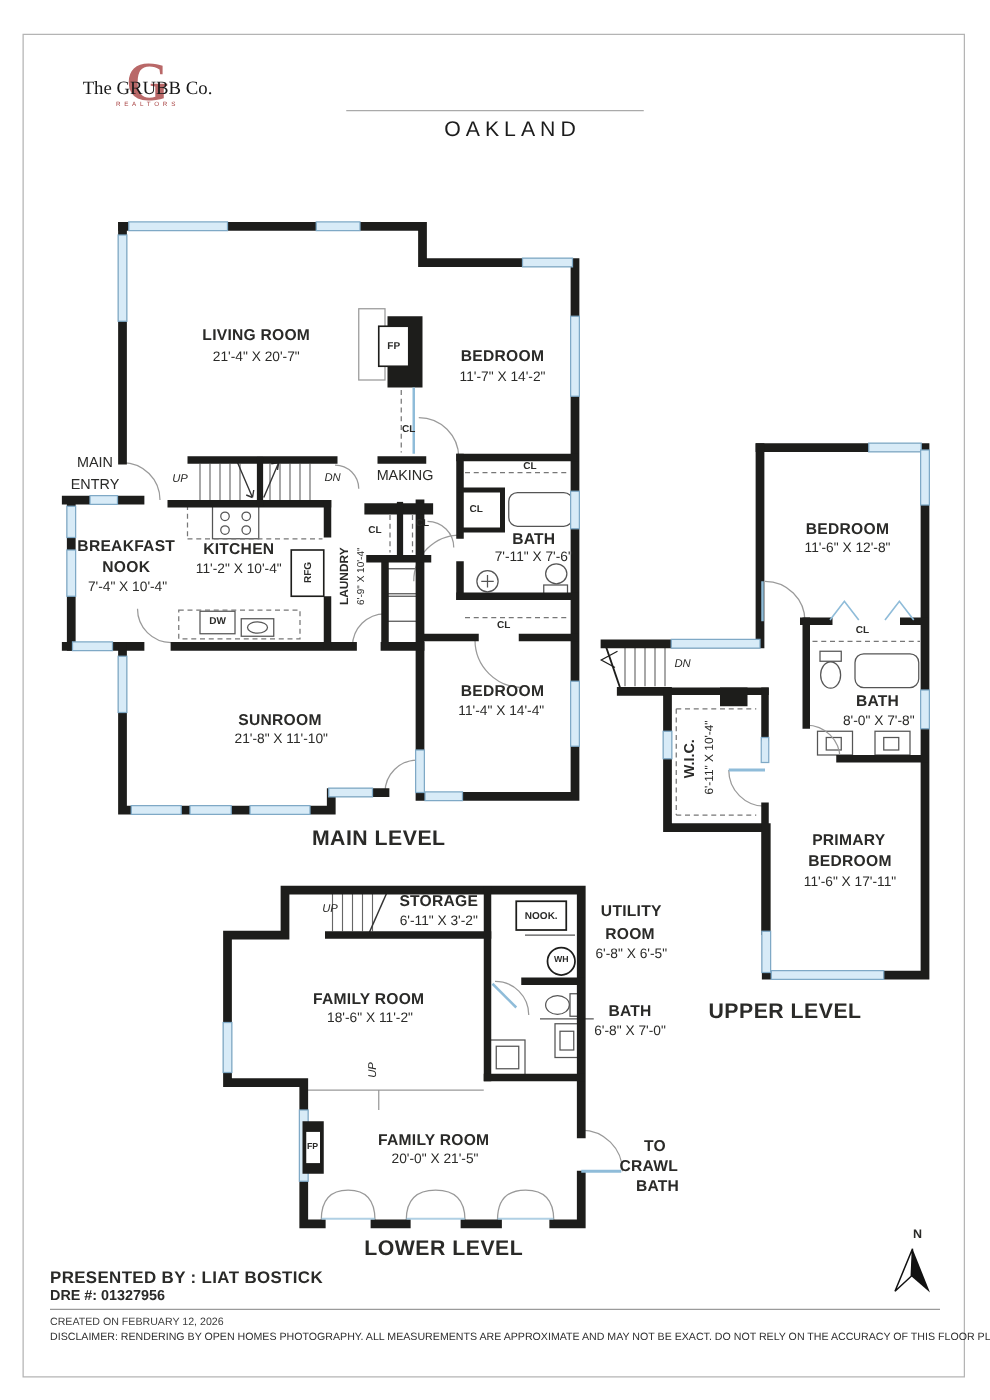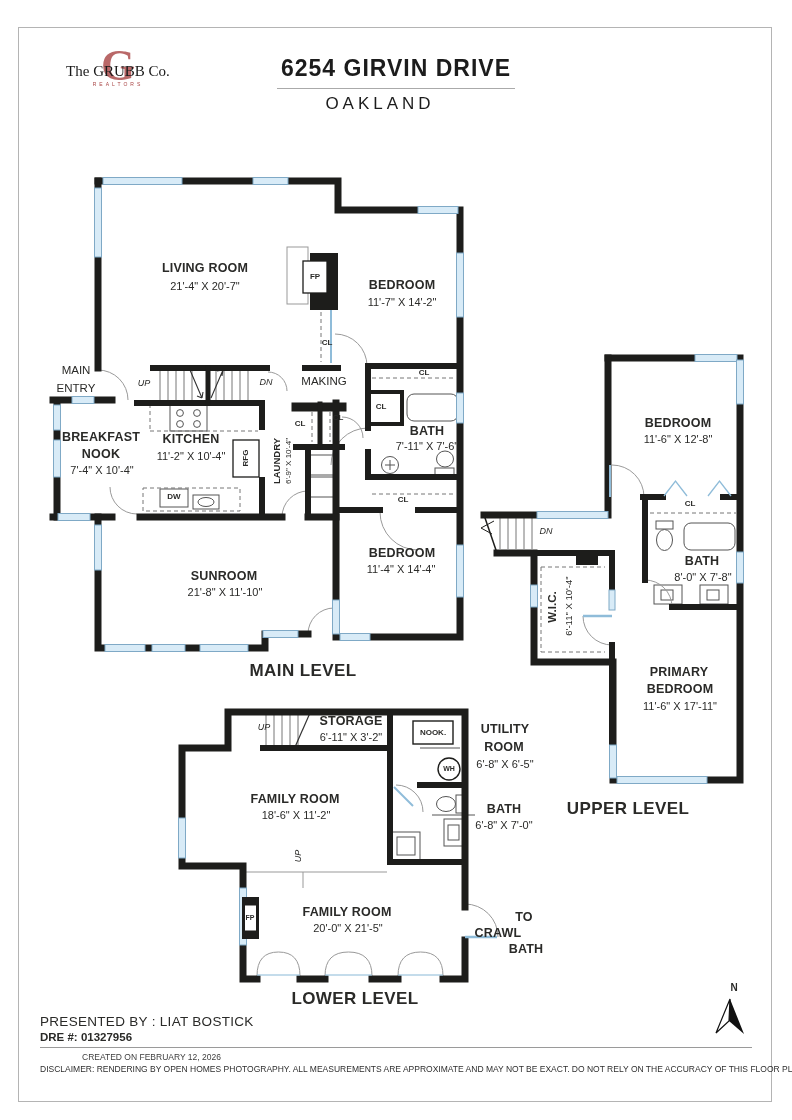--- a/index.html
+++ b/index.html
@@ -5,21 +5,21 @@
   html,body{margin:0;padding:0;background:#fff;}
   .page{position:relative;width:792px;height:1120px;background:#fff;overflow:hidden;
         font-family:"Liberation Sans", sans-serif;color:#2a2a28;}
   .page-border{position:absolute;left:18px;top:27px;width:752px;height:1073px;
         border:1px solid #b4b4b4;}
   
   .title{position:absolute;left:0;top:55px;width:792px;text-align:center;
         font-size:23px;font-weight:bold;letter-spacing:1px;color:#1c1c1c;}
   .title-rule{position:absolute;left:277px;top:88px;width:238px;height:1px;background:#aaa;}
   .subtitle{position:absolute;left:0;top:94px;width:760px;text-align:center;
-        font-size:17px;letter-spacing:4px;color:#1c1c1c;}
+        font-size:17px;letter-spacing:4px;color:#1c1c1c;padding-left:30px;}
   .logo{position:absolute;left:57px;top:46px;width:122px;height:48px;}
   .logo .g{position:absolute;left:50%;top:-2px;transform:translateX(-50%);
         font-family:"Liberation Serif",serif;font-size:44px;font-weight:bold;
         color:#a84343;opacity:.8;line-height:1;}
   .logo .nm{position:absolute;left:0;top:17px;width:100%;text-align:center;
         font-family:Liberation Serif, serif;font-size:15px;color:#191919;}
   .logo .rl{position:absolute;left:0;top:35px;width:100%;text-align:center;
         font-size:5px;letter-spacing:3px;color:#a84343;}
   
   .lbl{position:absolute;transform:translate(-50%,-50%);white-space:nowrap;line-height:1.15;}
@@ -31,40 +31,39 @@
   .stair{font-size:9px;font-style:italic;}
   .hall{font-size:11.5px;font-weight:normal;}
   .rot{transform:translate(-50%,-50%) rotate(-90deg);}
   .rotroom{font-size:9.5px;font-weight:bold;}
   .rotdims{font-size:8px;}
   .wicname{font-size:11.5px;font-weight:bold;}
   .wicdims{font-size:9.5px;}
   .north-n{font-size:10px;font-weight:bold;}
   
   .ft{position:absolute;left:40px;white-space:nowrap;}
-  .ft-presented{top:1014px;font-size:13.5px;font-weight:normal;letter-spacing:.3px;}
+  .ft-presented{top:1014px;font-size:13.5px;font-weight:bold;letter-spacing:.3px;}
   .ft-dre{top:1031px;font-size:11.5px;font-weight:bold;}
   .ft-rule{position:absolute;left:40px;top:1047px;width:712px;height:1px;background:#9a9a9a;}
-  .ft-created{top:1052px;font-size:8.5px;color:#3d3d3d;margin-left:42px;}
+  .ft-created{top:1052px;font-size:8.5px;color:#3d3d3d;}
   .ft-d1{top:1064px;font-size:8.5px;color:#2e2e2e;}
   .ft-d2{top:1078px;font-size:8.5px;color:#2e2e2e;}
   svg{position:absolute;left:0;top:0;}
 </style>
 </head>
 <body>
 
 <div class="page">
   <div class="page-border"></div>
 
   <div class="logo">
     <div class="g">G</div>
     <div class="nm">The GRUBB Co.</div>
     <div class="rl">REALTORS</div>
   </div>
-  <div class="title">6254 GIRVIN DRIVE</div>
   <div class="title-rule"></div>
   <div class="subtitle">OAKLAND</div>
 
   <svg width="792" height="1120" viewBox="0 0 792 1120">
 
     <g>
 
       <g fill="#fff" stroke="#555" stroke-width="1">
         <rect x="287" y="247" width="21" height="57" stroke="#999"></rect>
         <rect x="170" y="404" width="37" height="27"></rect>
@@ -330,21 +329,21 @@
   <div class="lbl xtiny" style="left:449px;top:769px">WH</div>
   <div class="lbl room" style="left:295px;top:799px">FAMILY ROOM</div>
   <div class="lbl dims" style="left:296px;top:815px">18'-6" X 11'-2"</div>
   <div class="lbl room" style="left:504px;top:809px">BATH</div>
   <div class="lbl dims" style="left:504px;top:825px">6'-8" X 7'-0"</div>
   <div class="lbl rot stair" style="left:298px;top:856px">UP</div>
   <div class="lbl xtiny" style="left:250px;top:918px">FP</div>
   <div class="lbl room" style="left:347px;top:912px">FAMILY ROOM</div>
   <div class="lbl dims" style="left:348px;top:928px">20'-0" X 21'-5"</div>
   <div class="lbl room" style="left:524px;top:917px">TO</div>
-  <div class="lbl room" style="left:498px;top:933px">CRAWL</div>
+  <div class="lbl room" style="left:519px;top:933px">CRAWL</div>
   <div class="lbl room" style="left:526px;top:949px">BATH</div>
   <div class="lbl level" style="left:355px;top:999px">LOWER LEVEL</div>
 
   <div class="lbl north-n" style="left:734px;top:988px">N</div>
 
   <div class="ft ft-presented">PRESENTED BY : LIAT BOSTICK</div>
   <div class="ft ft-dre">DRE #: 01327956</div>
   <div class="ft-rule"></div>
   <div class="ft ft-created">CREATED ON FEBRUARY 12, 2026</div>
   <div class="ft ft-d1">DISCLAIMER: RENDERING BY OPEN HOMES PHOTOGRAPHY. ALL MEASUREMENTS ARE APPROXIMATE AND MAY NOT BE EXACT. DO NOT RELY ON THE ACCURACY OF THIS FLOOR PLAN</div>

